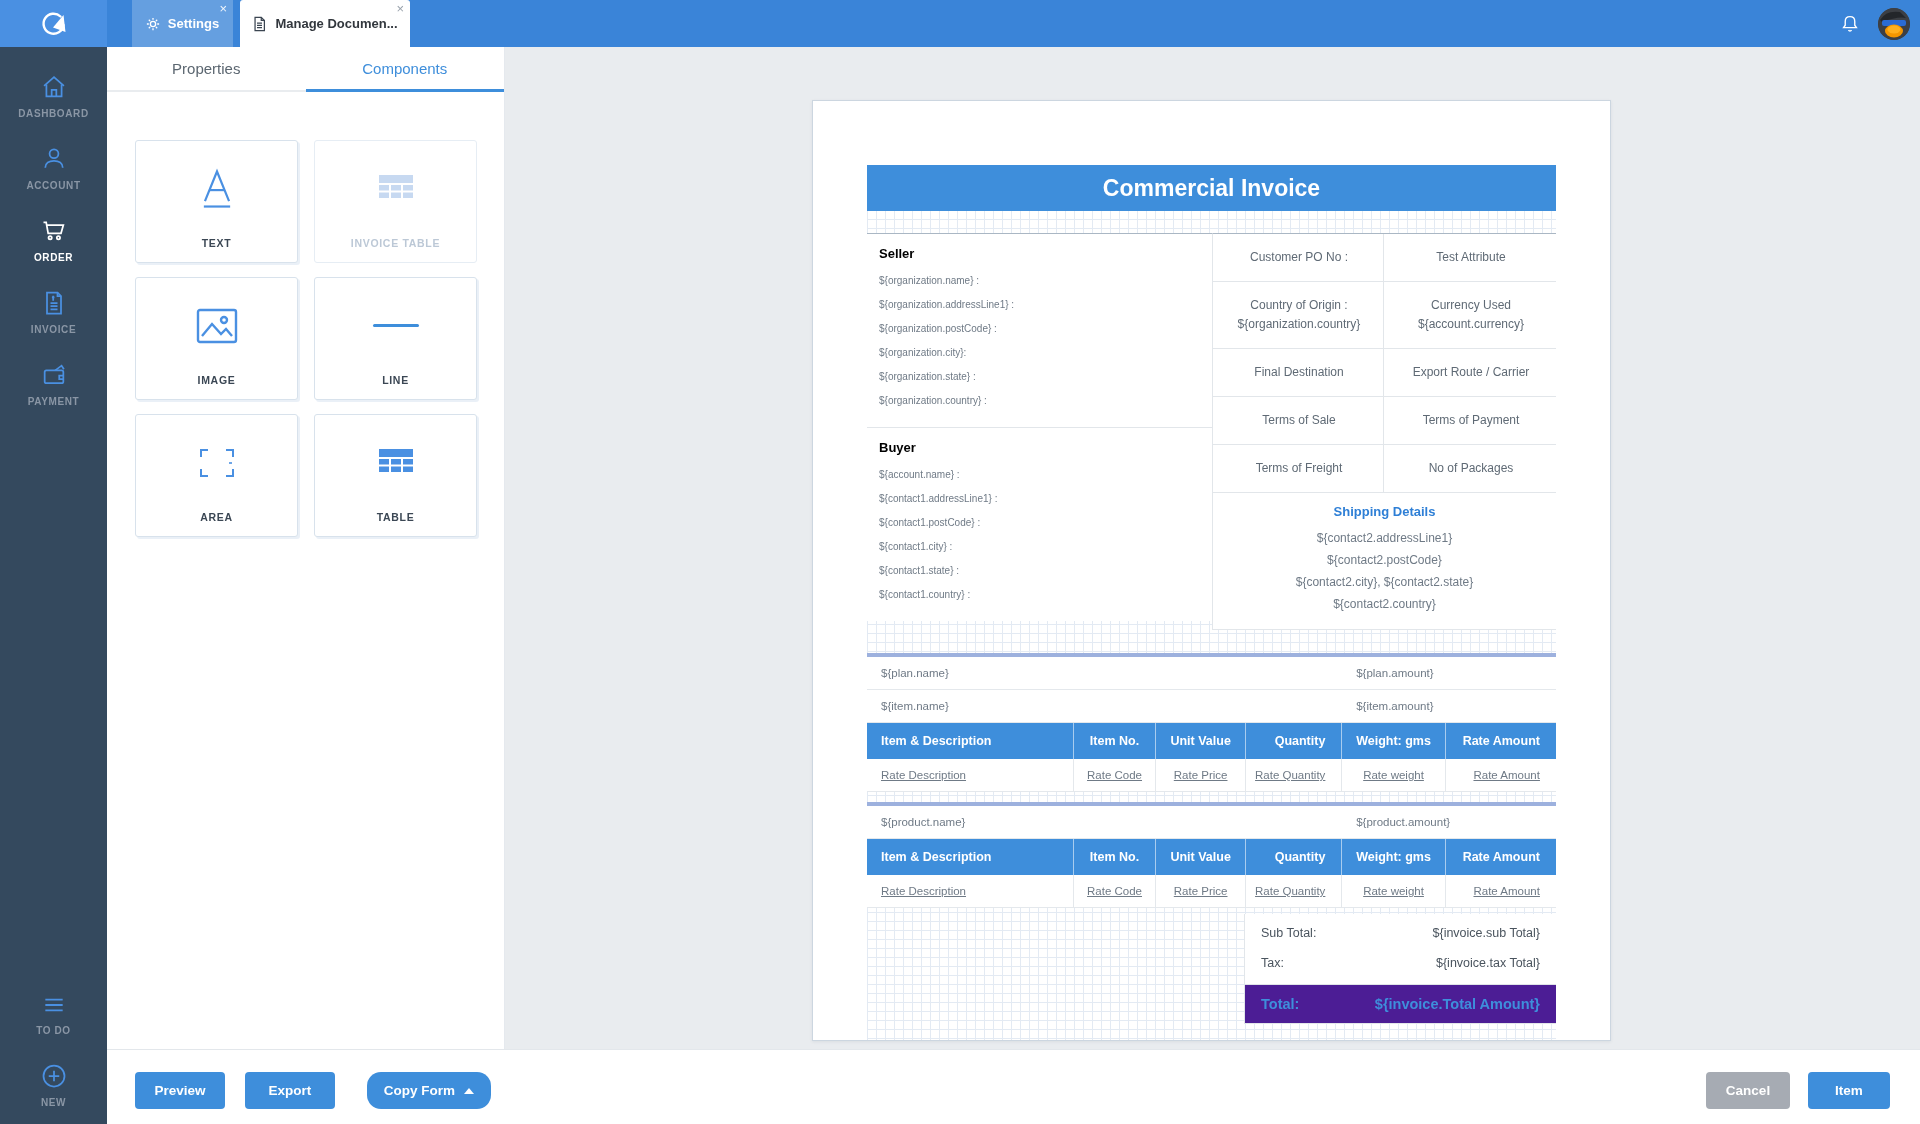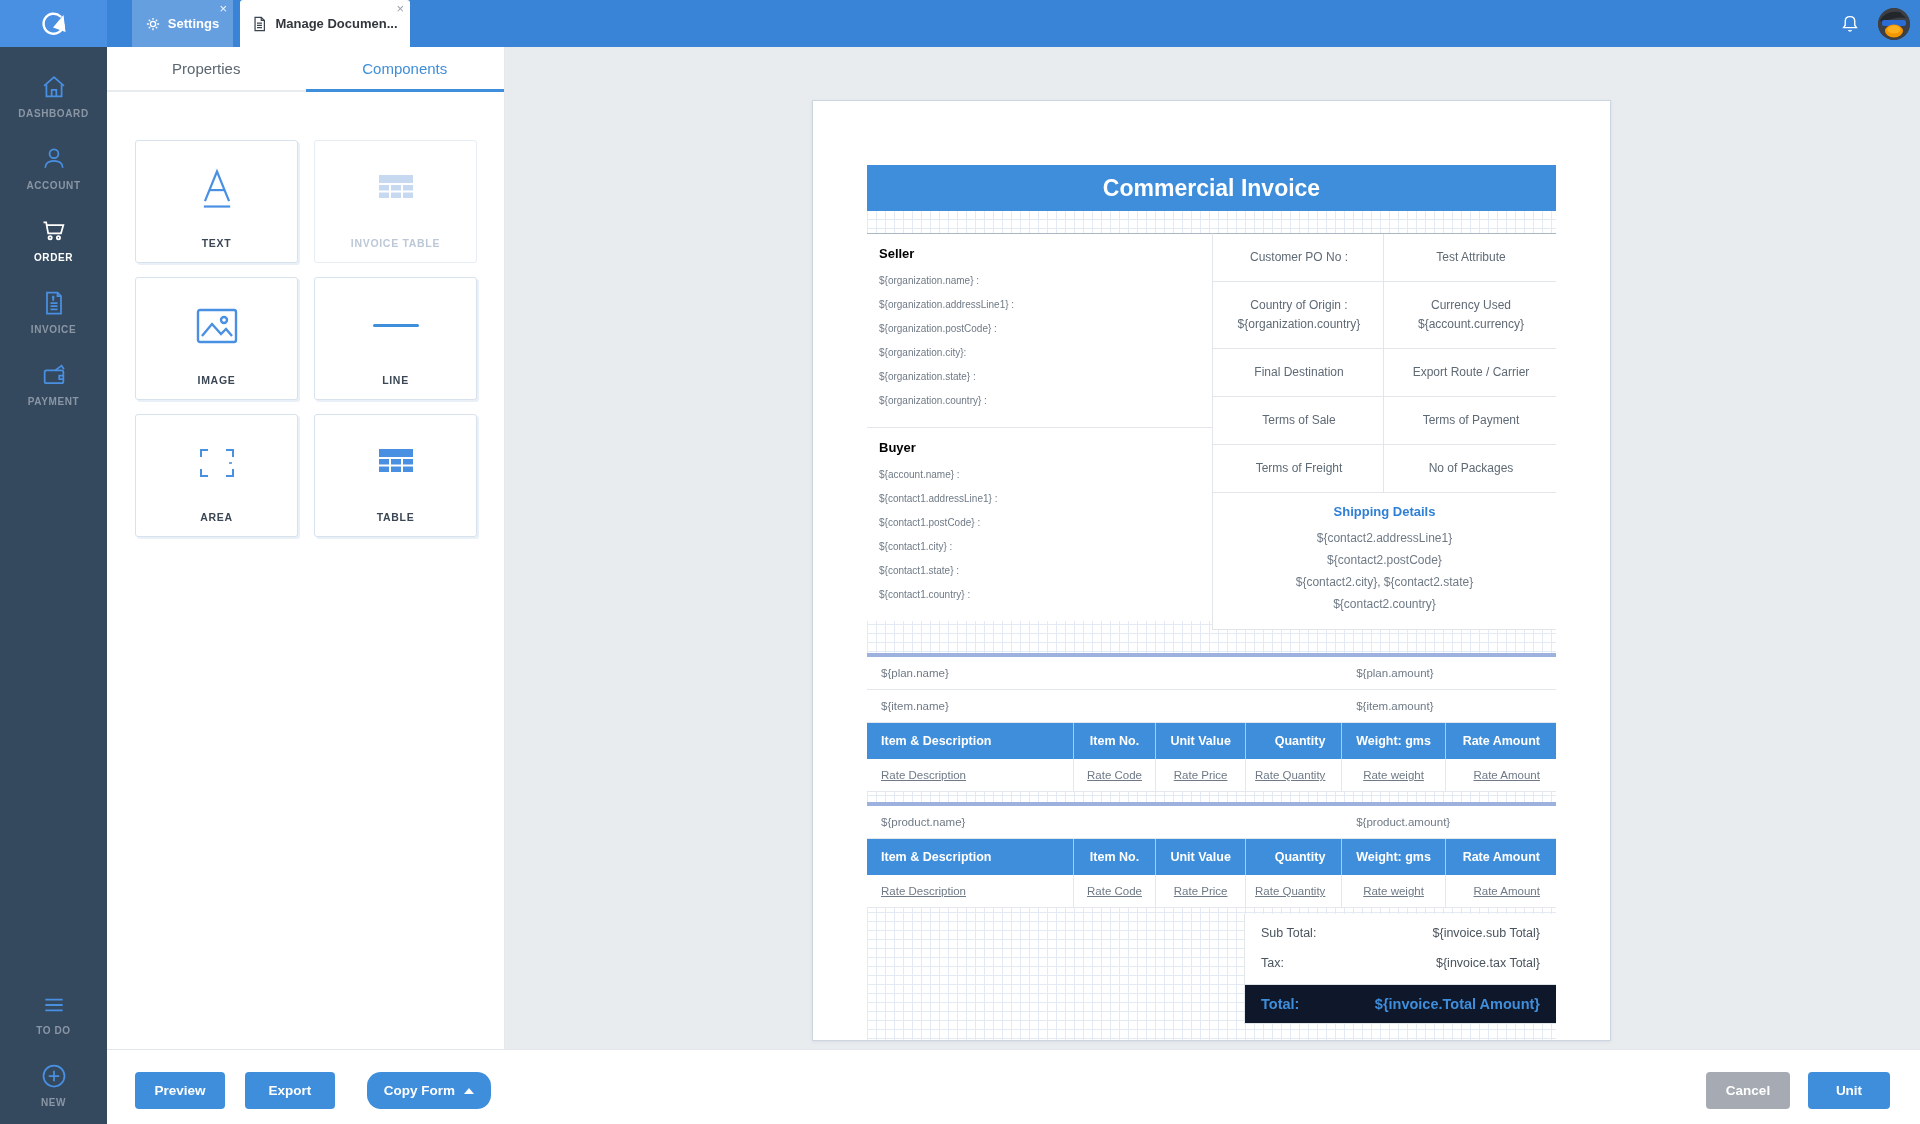--- a/index.html
+++ b/index.html
@@ -77,21 +77,21 @@
   .irate .c:last-child { border-right:none; }
   .c1 { width:30%; text-align:left !important; padding-left:14px !important; }
   .c2 { width:12%; } .c3 { width:13%; }
   .c4 { width:14%; text-align:right !important; padding-right:16px !important; }
   .c5 { width:15%; }
   .c6 { width:16%; text-align:right !important; padding-right:16px !important; }
 
   .totals { width:312px; margin-left:auto; margin-top:6px; background:#fff; border-left:1px solid #e2e6ea; border-bottom:1px solid #e2e6ea; }
   .trow { display:flex; justify-content:space-between; padding:8px 16px; font-size:12.5px; color:#4a545e; }
   .trow:first-child { padding-top:12px; }
-  .trow-total { display:flex; justify-content:space-between; padding:11px 16px; margin-top:6px; background:#0f172a; border-top:1px solid #dfe3e8; font-size:14.5px; font-weight:700; color:#3e8edb; }
+  .trow-total { display:flex; justify-content:space-between; padding:11px 16px; margin-top:6px; background:#4c1d95; border-top:1px solid #dfe3e8; font-size:14.5px; font-weight:700; color:#3e8edb; }
   .grid-tail { height:16px; }
 
   
   .bottombar { position:absolute; left:107px; top:1049px; width:1813px; height:75px; background:#fff; border-top:1px solid #e3e7eb; }
   .btn { position:absolute; top:22px; height:37px; border-radius:4px; background:#3e8edb; color:#fff; font-size:13.5px; font-weight:700; border:none; display:flex; align-items:center; justify-content:center; gap:9px; cursor:pointer; font-family:"Liberation Sans",sans-serif; }
   .btn-preview { left:28px; width:90px; }
   .btn-export { left:138px; width:90px; }
   .btn-copy { left:260px; width:124px;border-radius:14px; }
   .btn-cancel { right:130px; width:84px; background:#a6abb3; }
   .btn-save { right:30px; width:82px; }
@@ -408,16 +408,16 @@
   </div>
 
   <div class="bottombar">
     <button class="btn btn-preview">Preview</button>
     <button class="btn btn-export">Export</button>
     <button class="btn btn-copy">
       <span>Copy Form</span>
       <span class="caret-up"></span>
     </button>
     <button class="btn btn-cancel">Cancel</button>
-    <button class="btn btn-save">Unit</button>
+    <button class="btn btn-save">Item</button>
   </div>
 
 </div>
 
 </body></html>

